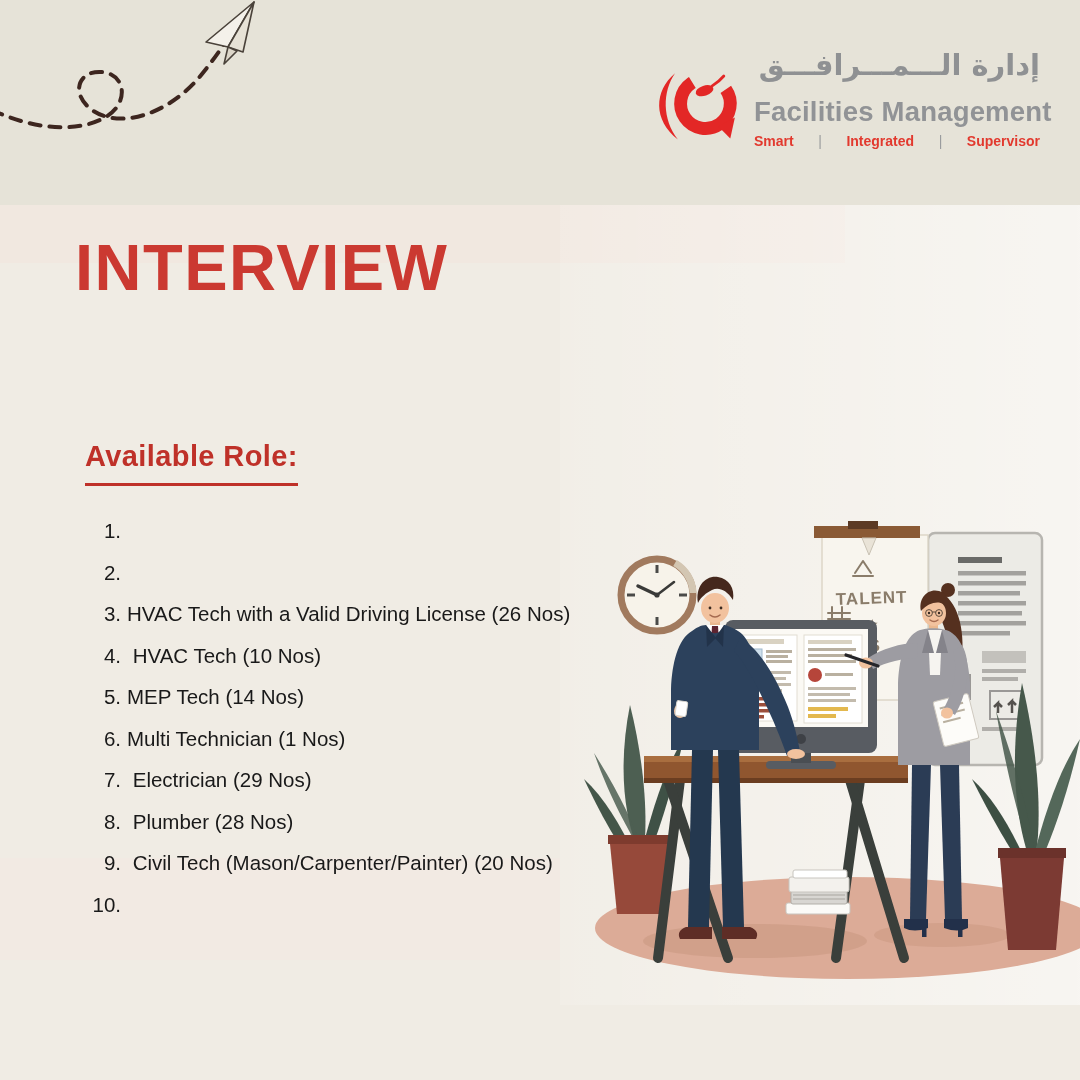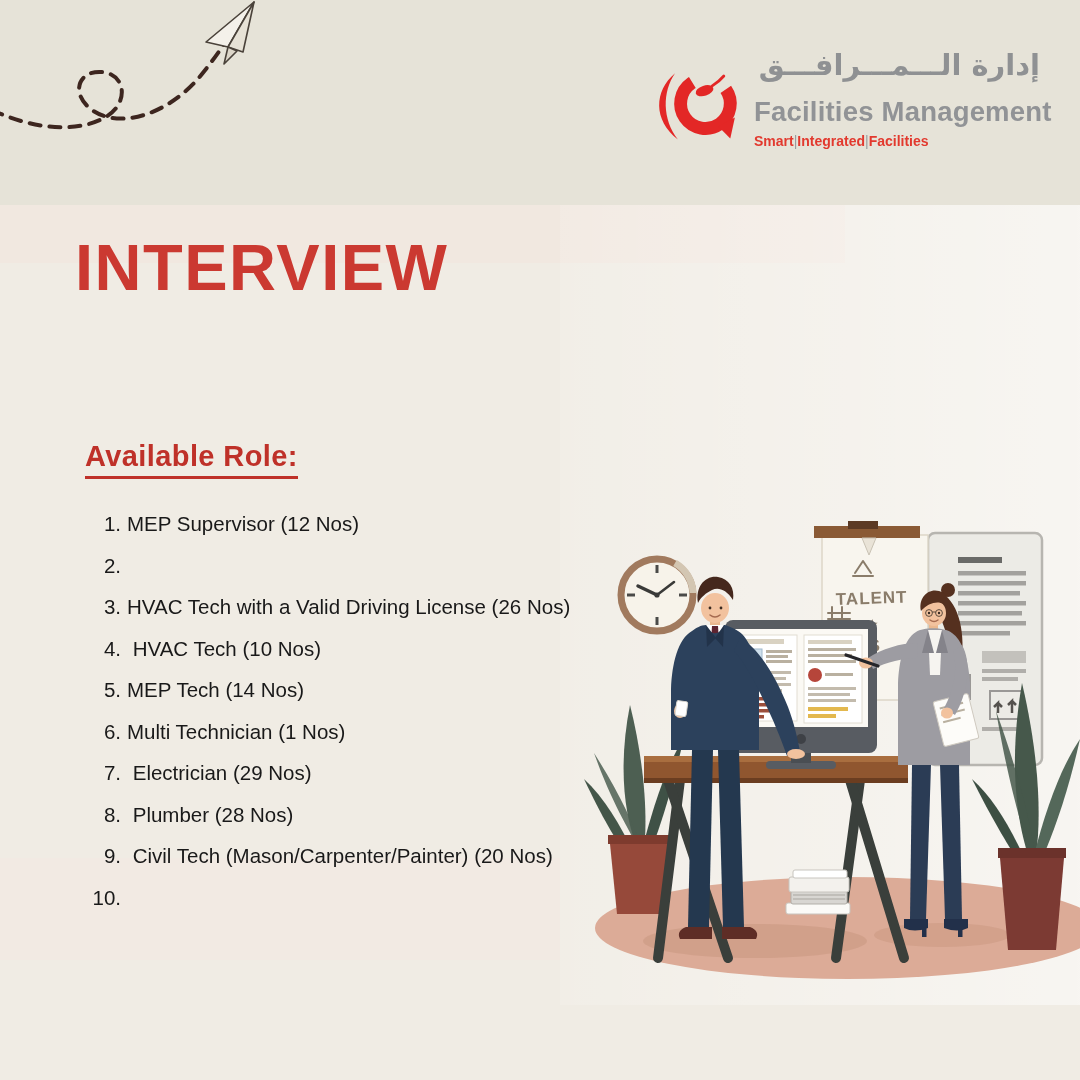--- a/index.html
+++ b/index.html
@@ -12,31 +12,31 @@
            background:linear-gradient(90deg,rgba(255,255,255,.12),rgba(255,255,255,.5));}
   .doodle-svg{position:absolute;left:0;top:0;}
   
   .logo{position:absolute;top:50px;right:40px;display:flex;align-items:center;gap:9px;}
   .logo-mark{width:92px;height:98px;}
   .logo-text{width:286px;display:flex;flex-direction:column;}
   .logo-arabic{font-family:"DejaVu Sans",sans-serif;font-size:29px;font-weight:bold;
                color:#8f9193;text-align:right;direction:rtl;line-height:1.1;}
   .logo-name{font-size:27.5px;font-weight:bold;color:#919396;letter-spacing:.2px;
              margin-top:14px;white-space:nowrap;}
-  .logo-tagline{display:flex;align-items:center;
+  .logo-tagline{display:flex;justify-content:space-between;align-items:center;
                 margin-top:5px;font-size:14px;font-weight:bold;color:#e2392e;}
   .logo-tagline .sep{color:#9a9c9e;font-weight:normal;}
   
   .title{position:absolute;left:75px;top:226px;line-height:1;}
   .title-line1{font-size:47px;font-weight:800;color:#45212a;letter-spacing:1.5px;}
   .title-line2{font-size:65px;font-weight:800;color:#cb3931;letter-spacing:1.5px;margin-top:9px;}
   
   .roles{position:absolute;left:85px;top:440px;}
   .roles-heading{display:inline-block;font-size:29px;font-weight:800;color:#bf3129;
-                 letter-spacing:.4px;border-bottom:3px solid #bf3129;padding-bottom:3px;}
+                 letter-spacing:.4px;border-bottom:3px solid #bf3129;padding-bottom:10px;}
   .roles-list{margin-top:33px;}
   .role-item{display:flex;align-items:baseline;height:41.5px;font-size:20.5px;color:#191919;}
   .role-num{width:36px;text-align:right;margin-right:6px;flex:none;}
   .role-text{white-space:pre-wrap;}
   .illu-svg{position:absolute;left:560px;top:205px;}
 </style>
 </head>
 <body>
 
 <div class="canvas">
@@ -65,35 +65,34 @@
       <polygon points="71,82 89,72 84,95" fill="#e32726"></polygon>
     </svg>
     <div class="logo-text">
       <div class="logo-arabic">إدارة الـــمـــرافـــق</div>
       <div class="logo-name">Facilities Management</div>
       <div class="logo-tagline">
         <span>Smart</span>
         <span class="sep">|</span>
         <span>Integrated</span>
         <span class="sep">|</span>
-        <span>Facilities</span>
+        <span>Supervisor</span>
       </div>
     </div>
   </div>
 
   <div class="title">
     <div class="title-line2">INTERVIEW</div>
   </div>
 
   <div class="roles">
     <div class="roles-heading">Available Role:</div>
     <div class="roles-list">
       <div class="role-item">
           <span class="role-num">1.</span>
-          <span class="role-text">MEP Supervisor (12 Nos)</span>
         </div>
       <div class="role-item">
           <span class="role-num">2.</span>
         </div>
       <div class="role-item">
           <span class="role-num">3.</span>
           <span class="role-text">HVAC Tech with a Valid Driving License (26 Nos)</span>
         </div>
       <div class="role-item">
           <span class="role-num">4.</span>

